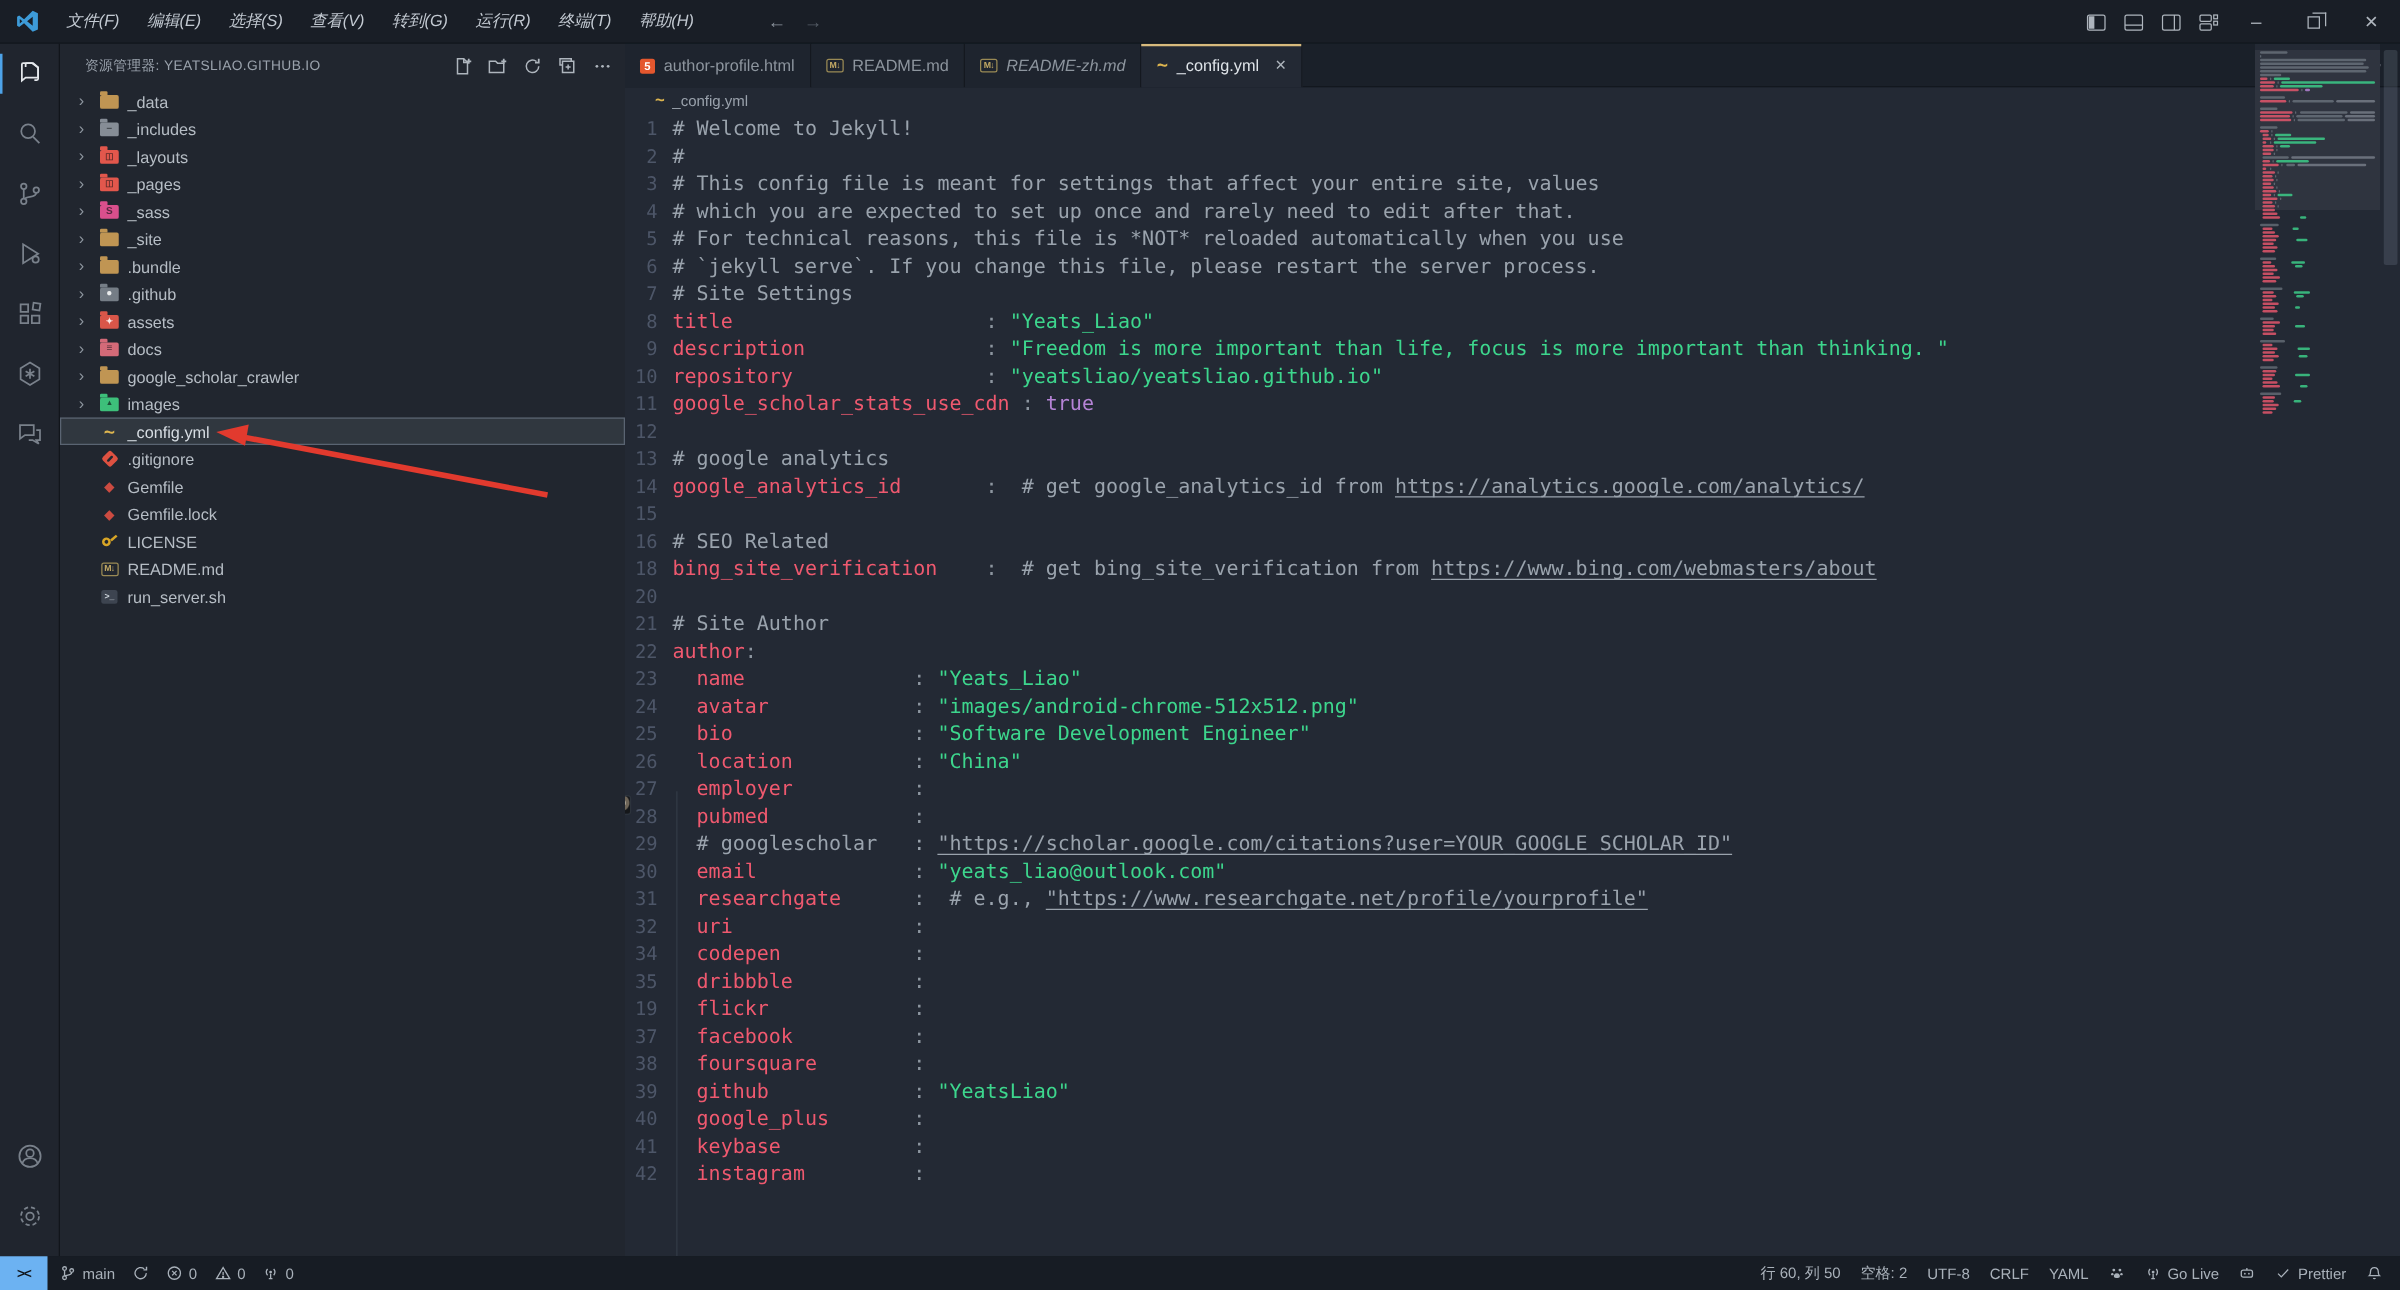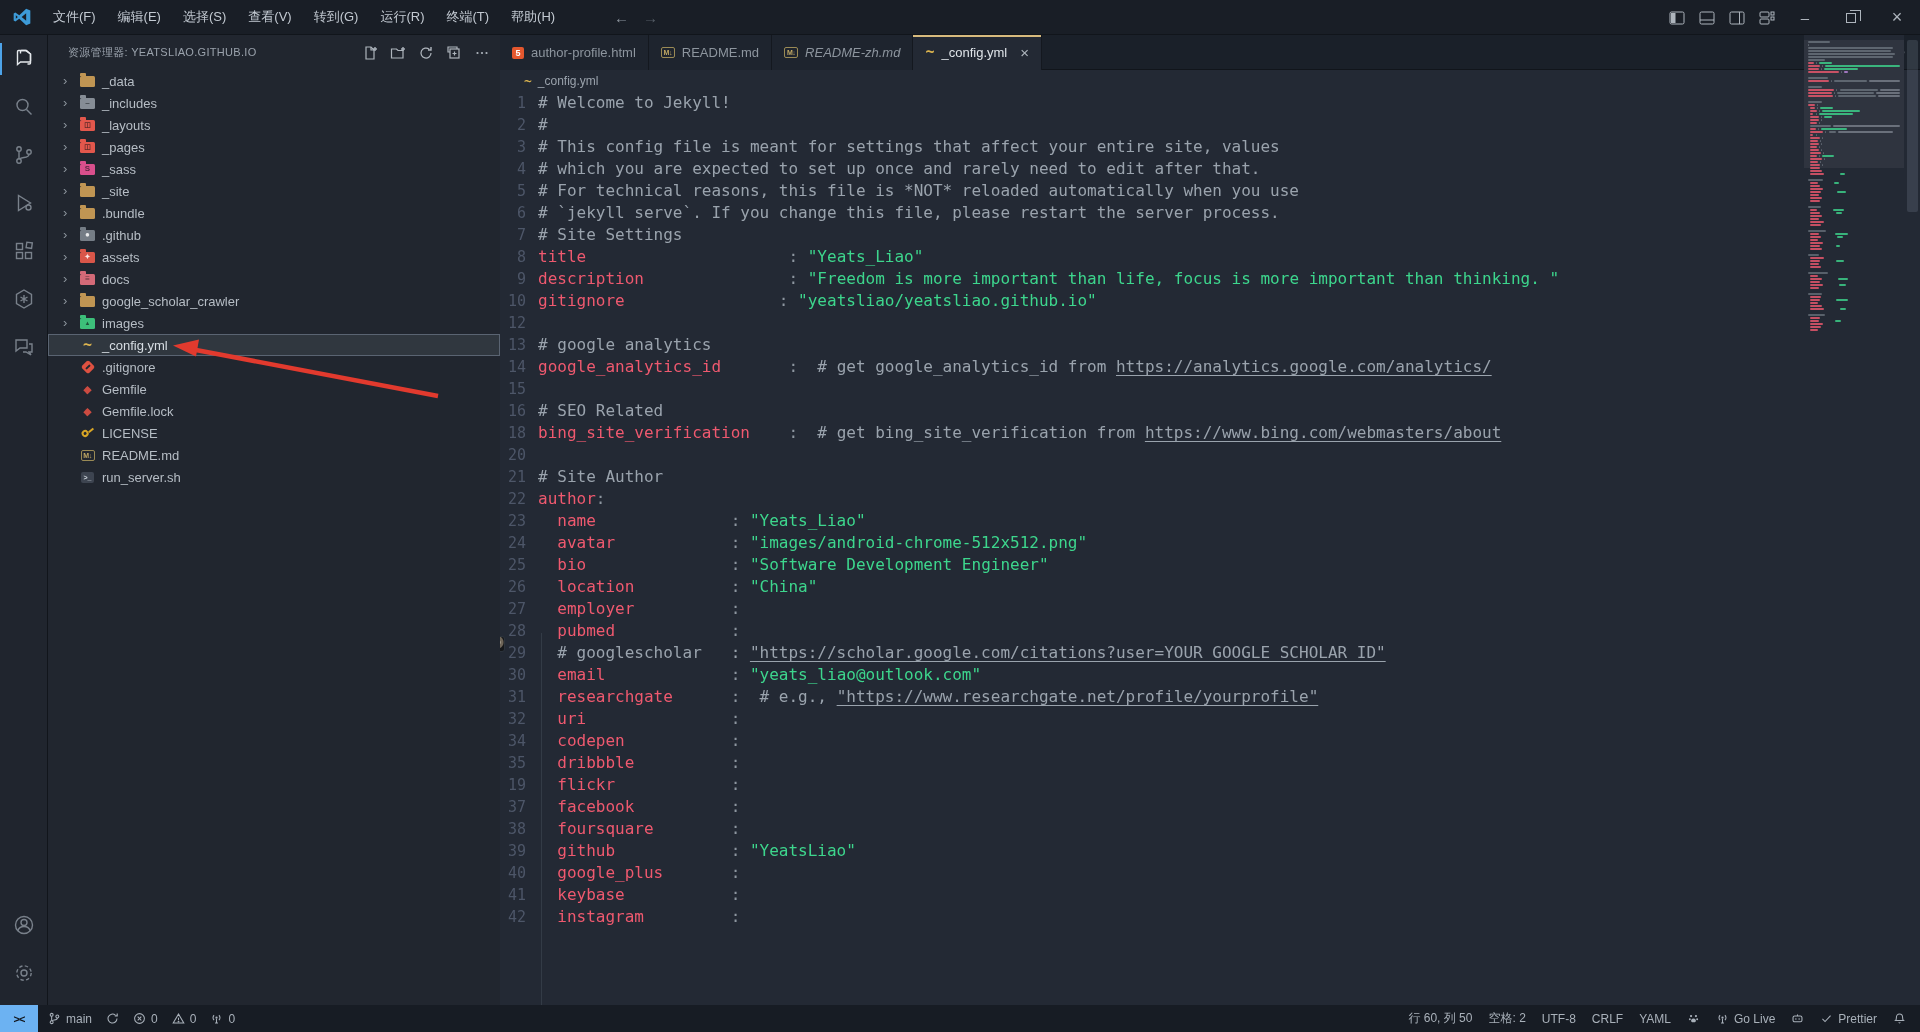--- a/index.html
+++ b/index.html
@@ -5,21 +5,21 @@
   * { margin:0; padding:0; box-sizing:border-box; }
   html,body { width:1920px; height:1032px; overflow:hidden; background:#14181e;
     font-family:"Liberation Sans", sans-serif; }
   body { position:relative; color:#9da5ae; }
 
   
   .titlebar { position:absolute; top:0; left:0; width:1920px; height:35px;
     background:#191e26; border-bottom:1px solid #11151b; display:flex; align-items:center; }
   .vslogo { width:20px; height:20px; margin:0 12px 0 12px; display:inline-flex; }
   .menus { display:flex; gap:4px; }
-  .menu-item { padding:4px 9px; font-size:13px; color:#c3cad2; border-radius:5px; cursor:default; }
+  .menu-item { padding:4px 9px; font-size:13px; color:#c3cad2; border-radius:5px; cursor:default;font-style:italic; }
   .nav-arrows { position:absolute; left:614px; top:0; height:35px; display:flex; align-items:center; gap:14px;
     font-size:15px; color:#8d959e; }
   .nav-arrows .dis { color:#555d66; }
   .searchbox { position:absolute; left:690px; top:6px; width:545px; height:23px; background:#252b34;
     border:1px solid #363e49; border-radius:6px; display:flex; align-items:center; justify-content:center;
     gap:7px; font-size:12.5px; color:#9aa2ac; }
   .winctrls { position:absolute; right:0; top:0; height:35px; display:flex; align-items:center; }
   .lay-ic { width:30px; height:35px; display:flex; align-items:center; justify-content:center; }
   .wbtn { width:46px; height:35px; display:flex; align-items:center; justify-content:center;
     color:#aeb5bd; font-size:15px; }
@@ -479,21 +479,22 @@
       <div class="avatar-deco"></div>
     <div class="cl"><span class="ln">1</span><span class="tok-c"># Welcome to Jekyll!</span></div>
         <div class="cl"><span class="ln">2</span><span class="tok-c">#</span></div>
         <div class="cl"><span class="ln">3</span><span class="tok-c"># This config file is meant for settings that affect your entire site, values</span></div>
         <div class="cl"><span class="ln">4</span><span class="tok-c"># which you are expected to set up once and rarely need to edit after that.</span></div>
         <div class="cl"><span class="ln">5</span><span class="tok-c"># For technical reasons, this file is *NOT* reloaded automatically when you use</span></div>
         <div class="cl"><span class="ln">6</span><span class="tok-c"># `jekyll serve`. If you change this file, please restart the server process.</span></div>
         <div class="cl"><span class="ln">7</span><span class="tok-c"># Site Settings</span></div>
         <div class="cl"><span class="ln">8</span><span class="tok-k">title</span><span class="tok-p">                     : </span><span class="tok-s">"Yeats_Liao"</span></div>
         <div class="cl"><span class="ln">9</span><span class="tok-k">description</span><span class="tok-p">               : </span><span class="tok-s">"Freedom is more important than life, focus is more important than thinking. "</span></div>
-        <div class="cl"><span class="ln">10</span><span class="tok-k">gitignore</span><span class="tok-p">                : </span><span class="tok-s">"yeatsliao/yeatsliao.github.io"</span></div>
+        <div class="cl"><span class="ln">10</span><span class="tok-k">repository</span><span class="tok-p">                : </span><span class="tok-s">"yeatsliao/yeatsliao.github.io"</span></div>
+        <div class="cl"><span class="ln">11</span><span class="tok-k">google_scholar_stats_use_cdn</span><span class="tok-p"> : </span><span class="tok-b">true</span></div>
         <div class="cl"><span class="ln">12</span></div>
         <div class="cl"><span class="ln">13</span><span class="tok-c"># google analytics</span></div>
         <div class="cl"><span class="ln">14</span><span class="tok-k">google_analytics_id</span><span class="tok-p">       :  </span><span class="tok-c"># get google_analytics_id from </span><span class="tok-u">https://analytics.google.com/analytics/</span></div>
         <div class="cl"><span class="ln">15</span></div>
         <div class="cl"><span class="ln">16</span><span class="tok-c"># SEO Related</span></div>
         <div class="cl"><span class="ln">18</span><span class="tok-k">bing_site_verification</span><span class="tok-p">    :  </span><span class="tok-c"># get bing_site_verification from </span><span class="tok-u">https://www.bing.com/webmasters/about</span></div>
         <div class="cl"><span class="ln">20</span></div>
         <div class="cl"><span class="ln">21</span><span class="tok-c"># Site Author</span></div>
         <div class="cl"><span class="ln">22</span><span class="tok-k">author</span><span class="tok-p">:</span></div>
         <div class="cl"><span class="ln">23</span><span class="tok-k">  name</span><span class="tok-p">              : </span><span class="tok-s">"Yeats_Liao"</span></div>

